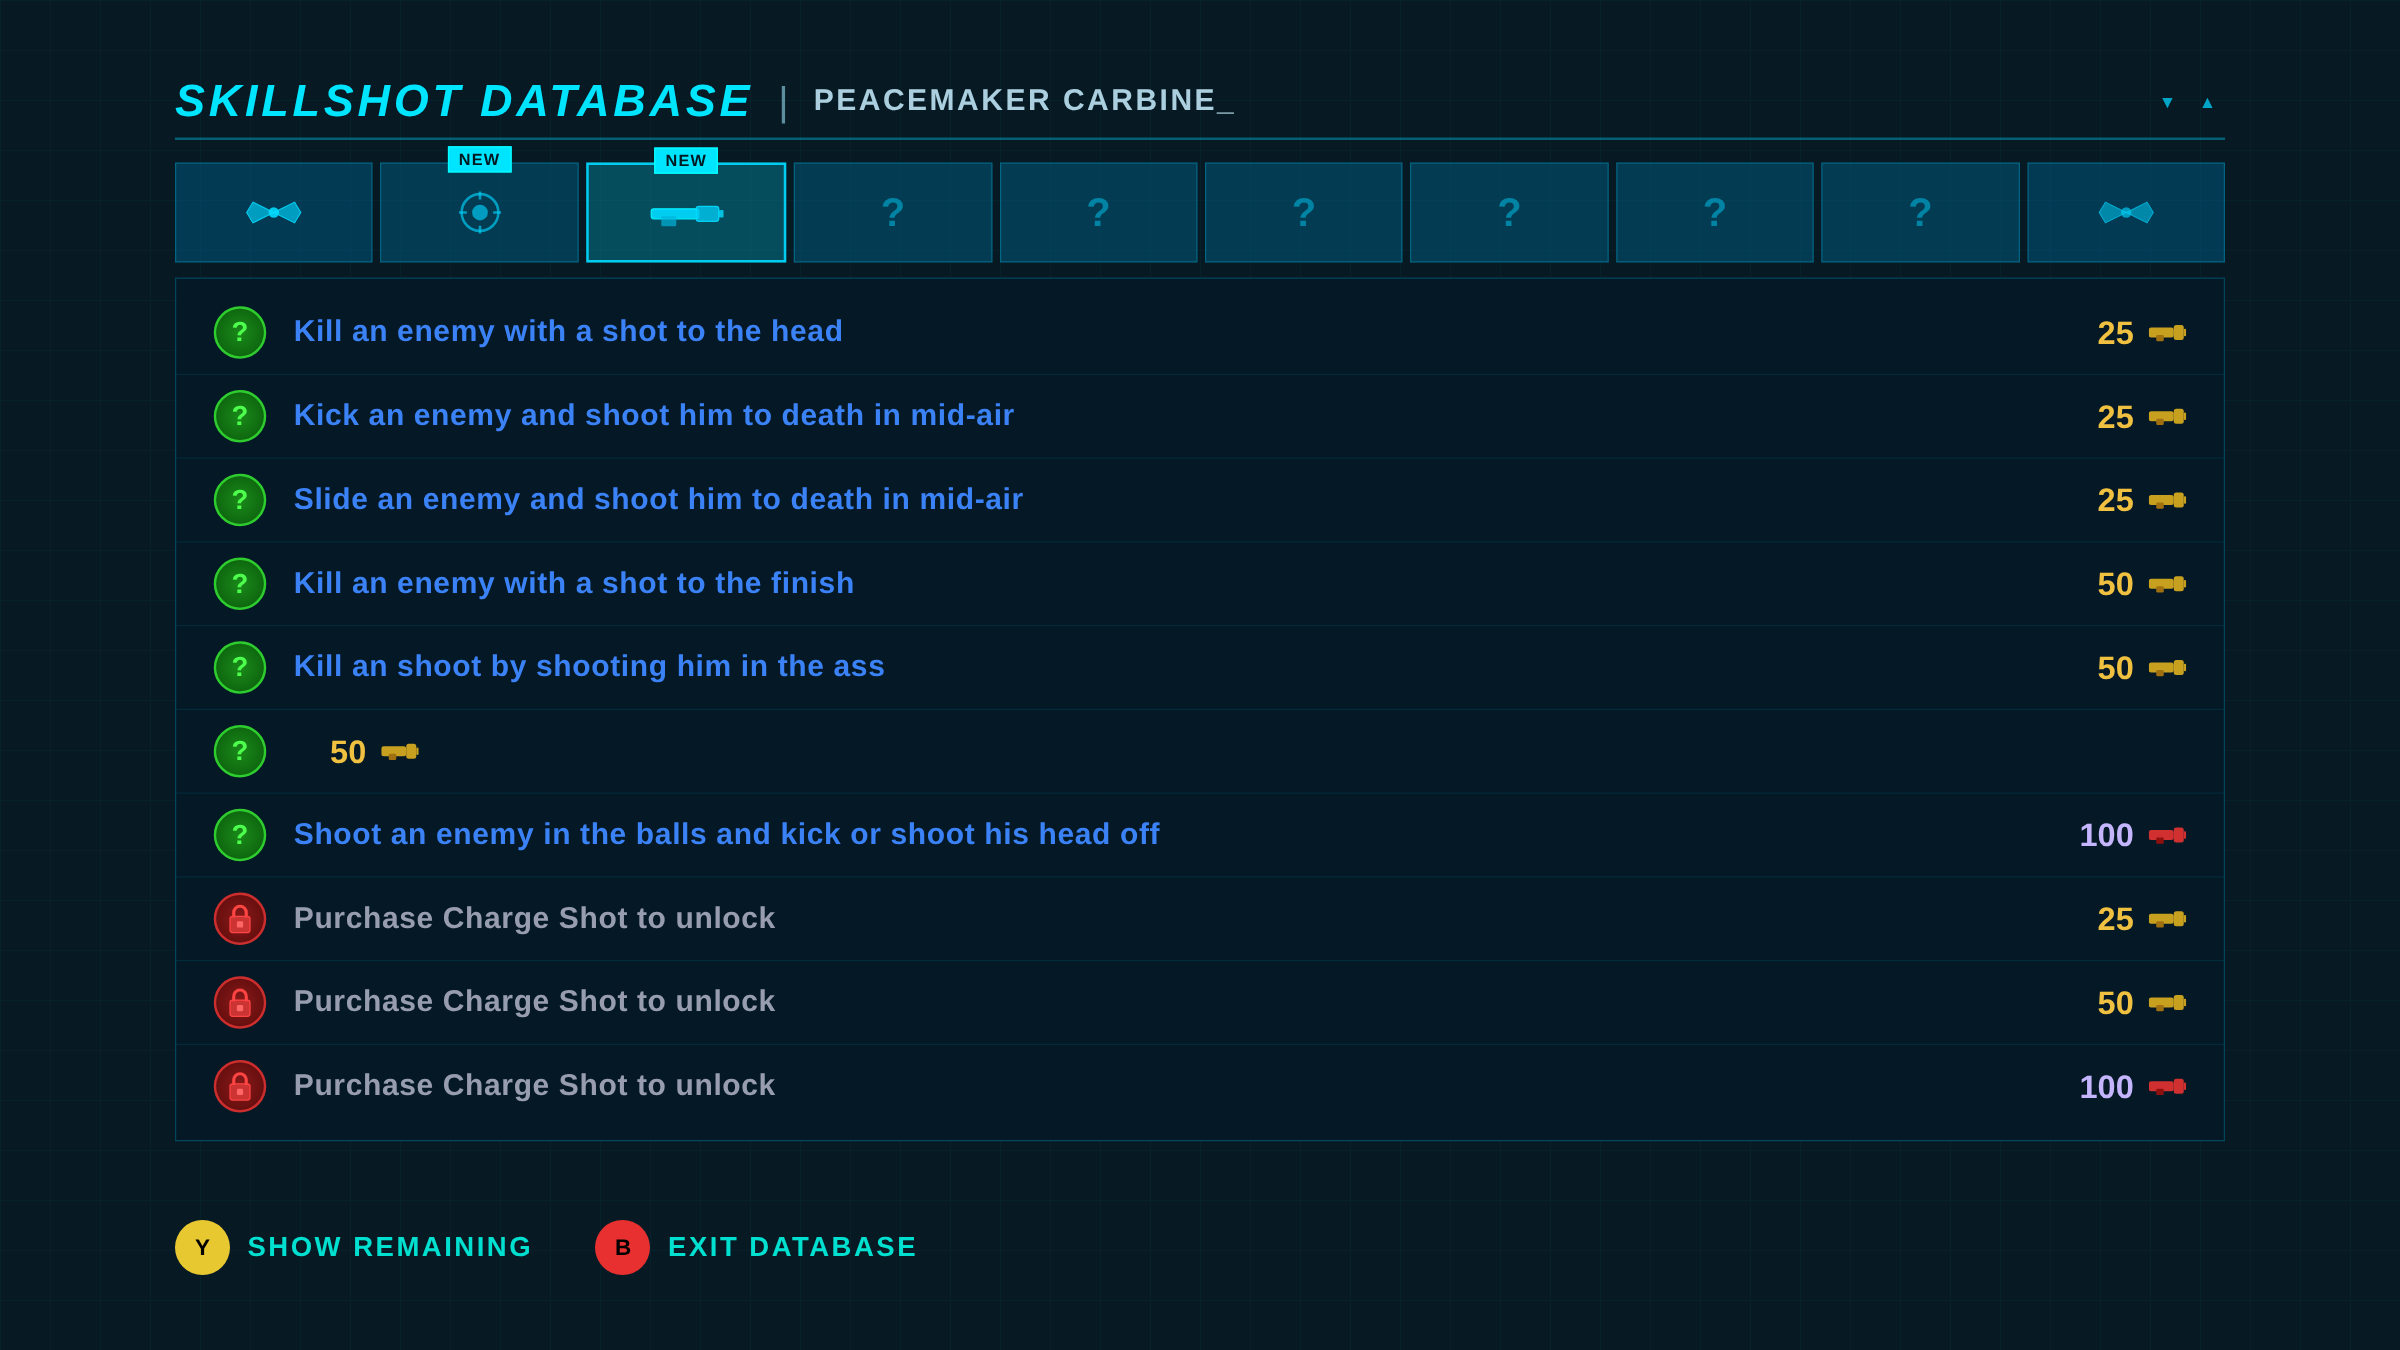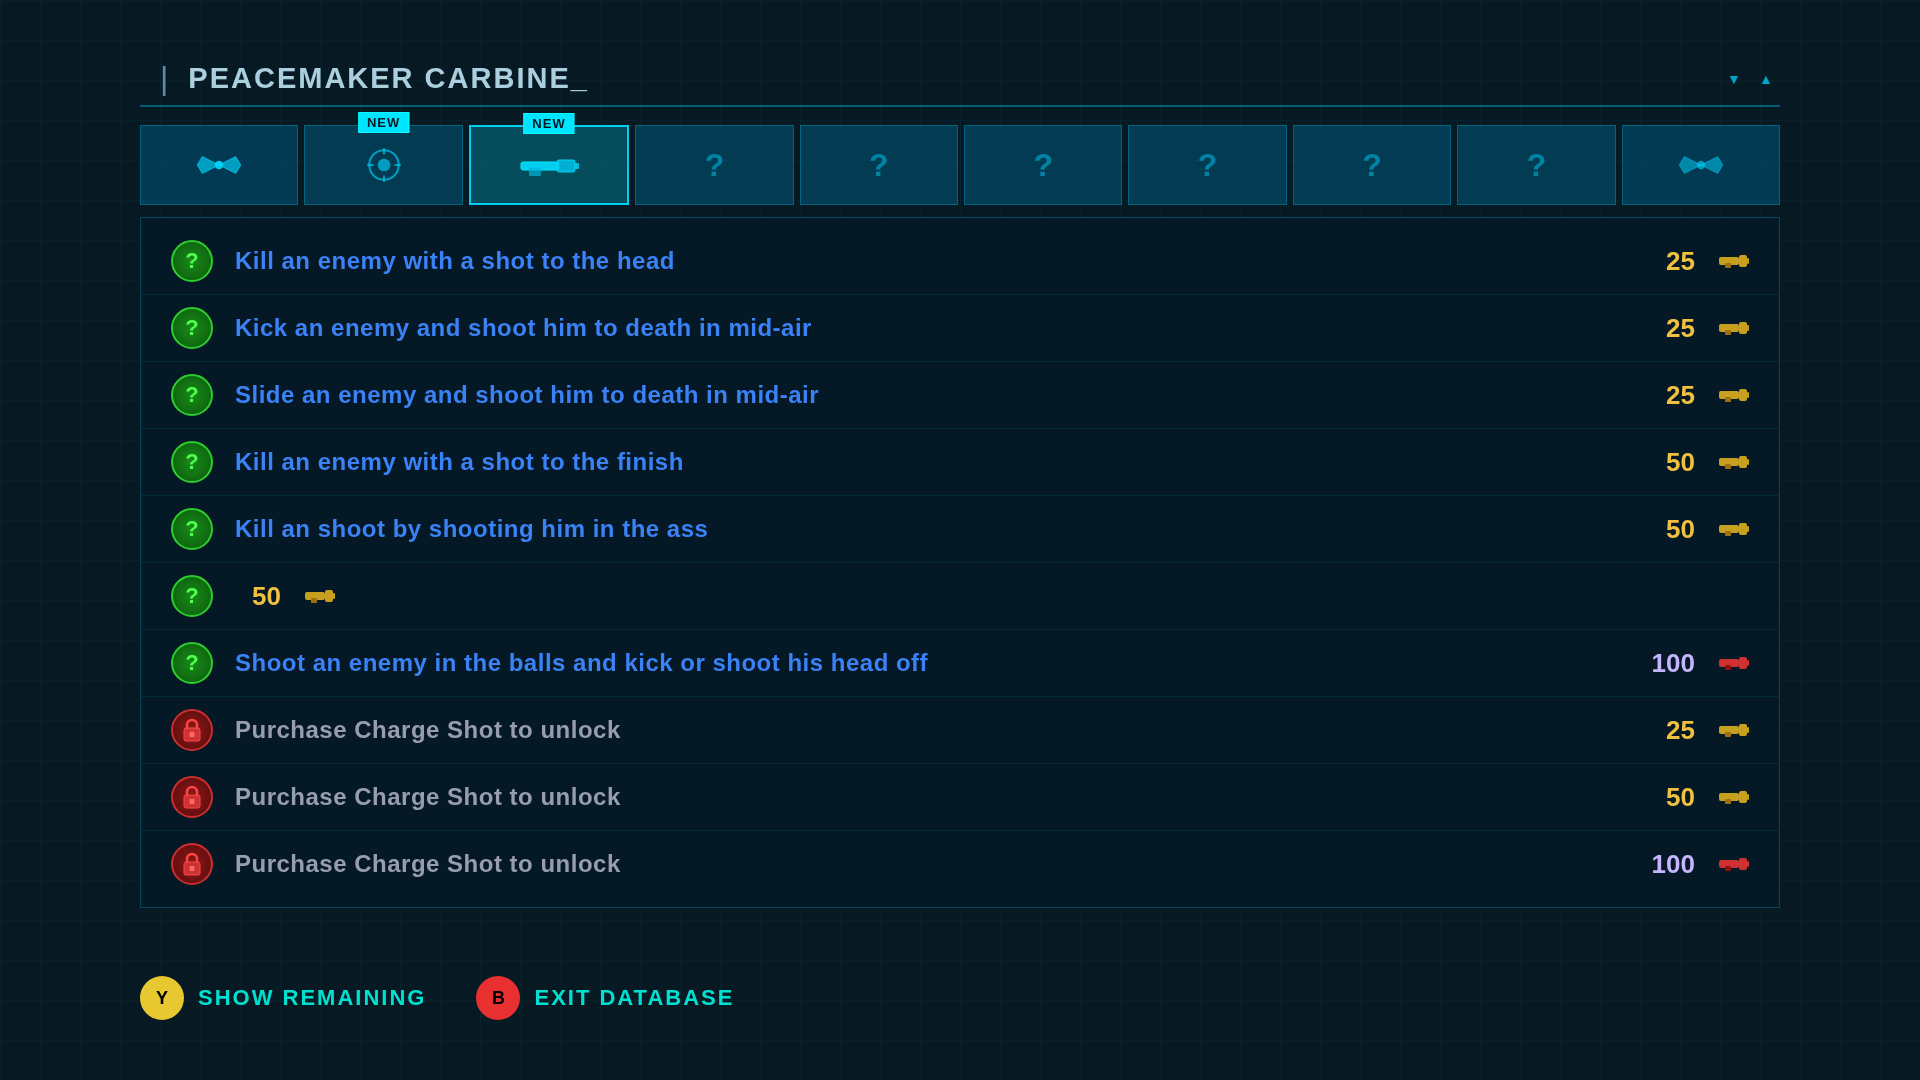--- a/index.html
+++ b/index.html
@@ -51,21 +51,21 @@
     }
 
     .header-divider {
       color: rgba(150,220,240,0.6);
       font-size: 32px;
       margin: 0 20px;
       font-weight: 300;
     }
 
     .header-subtitle {
-      font-size: 29px;
+      font-size: 24px;
       font-weight: 700;
       color: rgba(200,240,255,0.85);
       letter-spacing: 2px;
       text-transform: uppercase;
     }
 
     .header-arrows {
       margin-left: auto;
       display: flex;
       gap: 4px;
@@ -192,21 +192,21 @@
       color: #3b82f6;
     }
 
     .skill-description.locked-text {
       color: rgba(200, 200, 220, 0.75);
     }
 
     .skill-points {
       display: flex;
       align-items: center;
-      gap: 20px;
+      gap: 8px;
       min-width: 100px;
       justify-content: flex-end;
     }
 
     .points-value {
       font-size: 26px;
       font-weight: 700;
     }
 
     .points-value.yellow { color: #f0c040; }
@@ -260,20 +260,21 @@
       letter-spacing: 2px;
       text-transform: uppercase;
     }
   </style>
 </head>
 <body>
 
 <div class="main-container">
 
   <div class="header">
+    <span class="header-title">SKILLSHOT DATABASE</span>
     <span class="header-divider">|</span>
     <span class="header-subtitle">PEACEMAKER CARBINE_</span>
     <div class="header-arrows">
       <div class="arrow-btn">▼</div>
       <div class="arrow-btn">▲</div>
     </div>
   </div>
 
   <div class="tab-bar">
 

